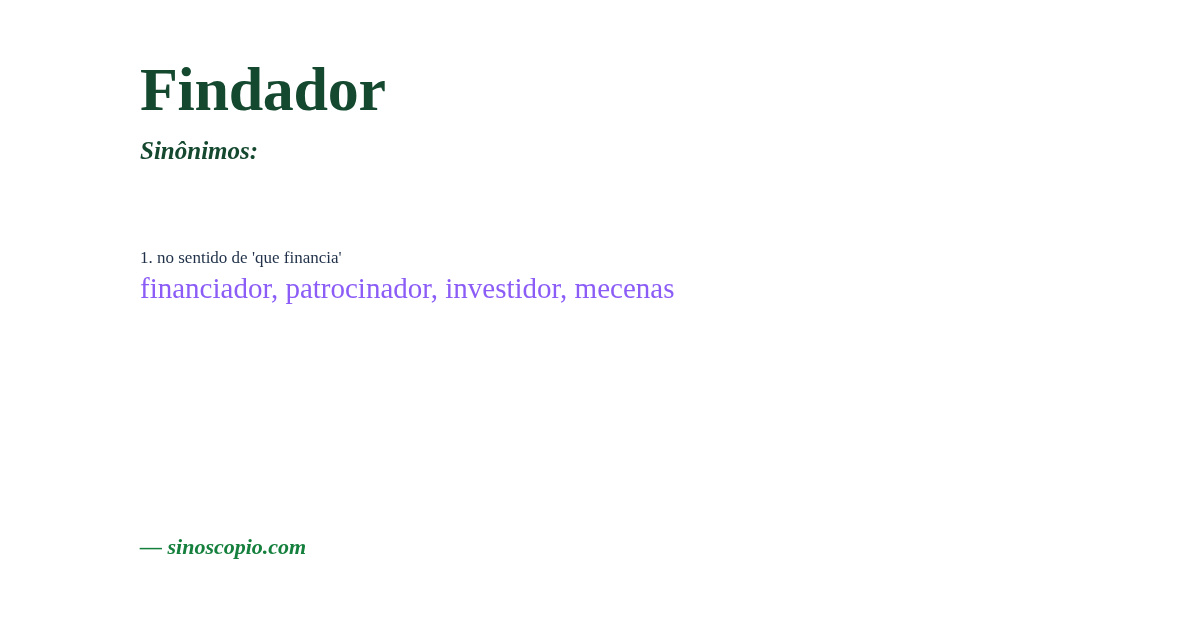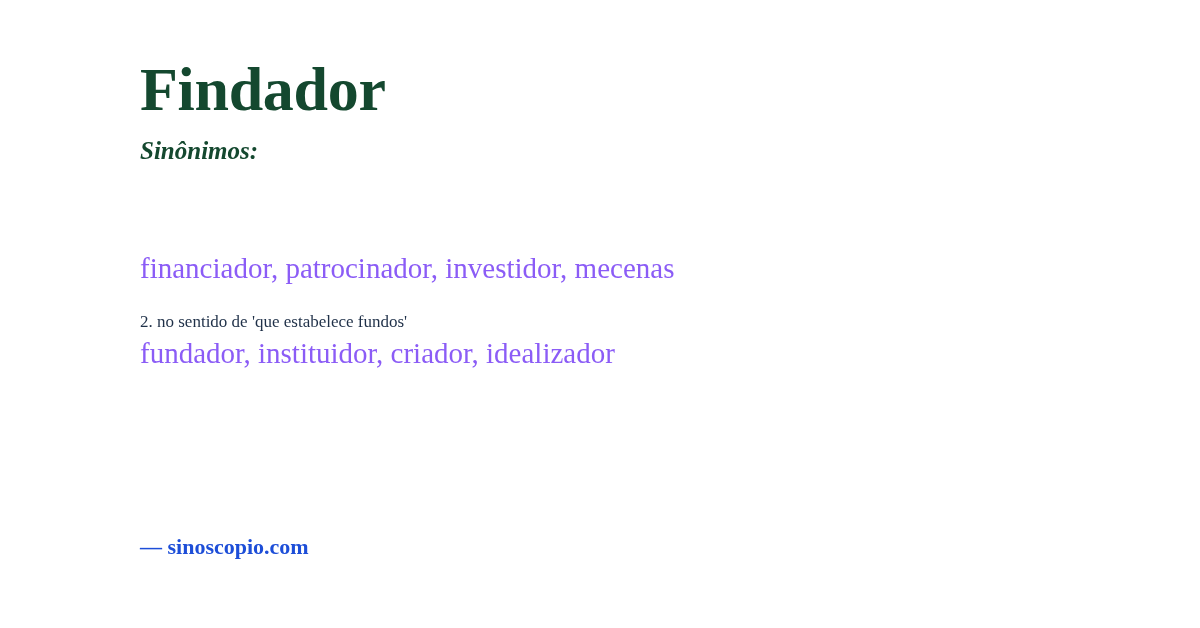--- a/index.html
+++ b/index.html
@@ -87,42 +87,40 @@
   }
 
   
   .footer {
     position: absolute;
     left: 140px;
     top: 534px;
     font-family: "Liberation Serif", "DejaVu Serif", serif;
     font-size: 22px;
     font-weight: bold;
-    color: #1d4ed8;
+    font-style: italic;
+    color: #15803d;
     white-space: nowrap;
   }
 </style>
 </head>
 <body>
 
 <div class="card">
 
   <div class="header">
     <h1 class="word-title">Findador</h1>
     <div class="subtitle">Sinônimos:</div>
   </div>
 
   <div class="senses">
 
     <div class="sense-block">
+      <div class="sense-label">1. no sentido de 'que financia'</div>
       <div class="sense-synonyms">financiador, patrocinador, investidor, mecenas</div>
     </div>
 
-    <div class="sense-block">
-      <div class="sense-label">2. no sentido de 'que estabelece fundos'</div>
-      <div class="sense-synonyms">fundador, instituidor, criador, idealizador</div>
-    </div>
 
   </div>
 
   <div class="footer">— sinoscopio.com</div>
 
 </div>
 
 </body></html>

